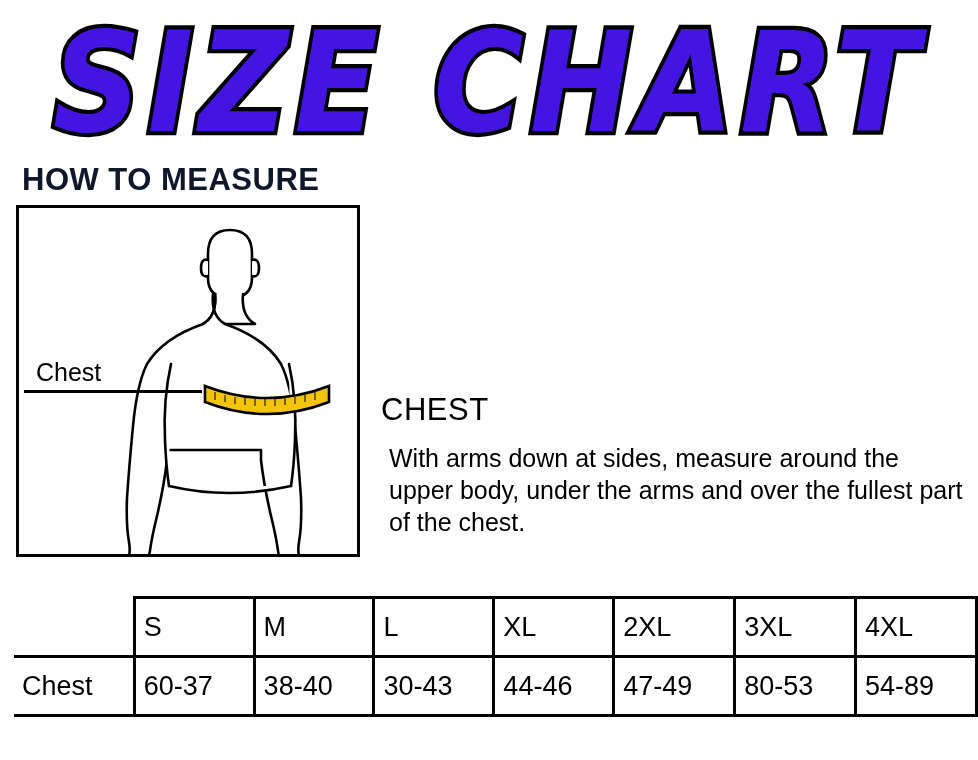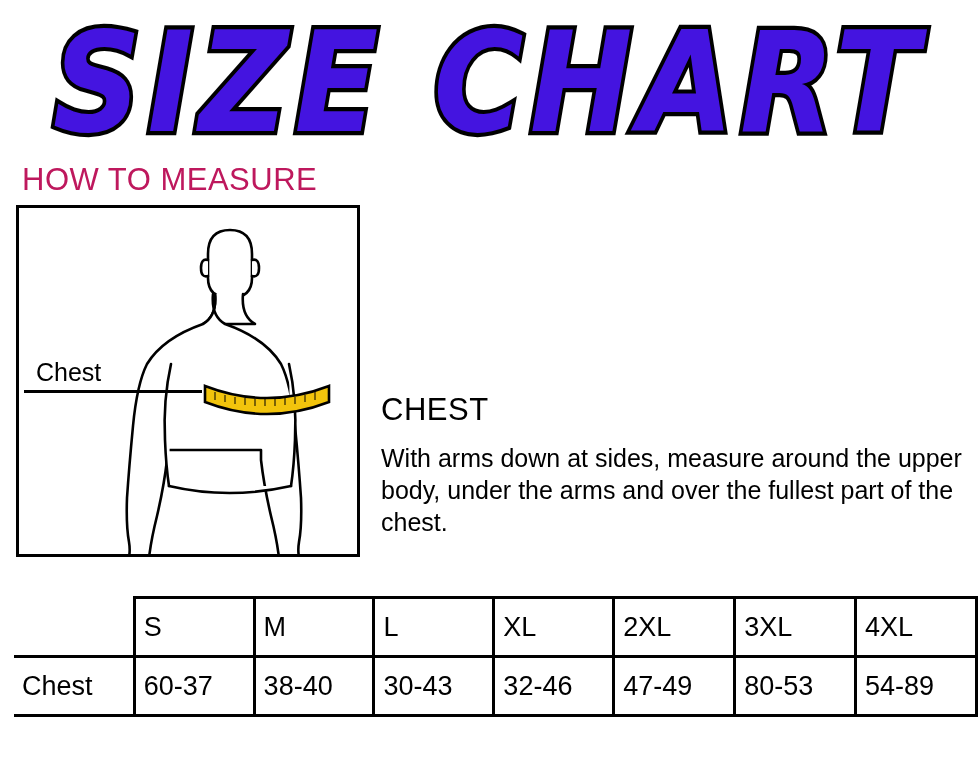--- a/index.html
+++ b/index.html
@@ -39,23 +39,23 @@
     transform: scaleY(1.18) scaleX(1.04);
     transform-origin: center top;
   }
 
   
   .how-to {
     position: absolute;
     left: 22px;
     top: 162px;
     font-size: 31px;
-    font-weight: normal;
+    font-weight: bold;
     letter-spacing: 0.5px;
-    color: #be185d;
+    color: #0f172a;
   }
 
   
   .figure-box {
     position: absolute;
     left: 16px;
     top: 205px;
     width: 344px;
     height: 352px;
     border: 3px solid #000;
@@ -97,21 +97,21 @@
   }
   .desc-title {
     font-size: 31px;
     letter-spacing: 0.5px;
     margin: 0 0 14px 0;
     color: #000;
   }
   .desc-body {
     font-size: 25px;
     line-height: 32px;
-    margin: 0;
+    margin: 8px;
     color: #000;
   }
 
   
   .size-table {
     position: absolute;
     left: 14px;
     top: 596px;
     border-collapse: collapse;
     table-layout: fixed;
@@ -224,19 +224,19 @@
       <td class="sizecol">XL</td>
       <td class="sizecol">2XL</td>
       <td class="sizecol">3XL</td>
       <td class="sizecol">4XL</td>
     </tr>
     <tr>
       <td class="rowhead">Chest</td>
       <td>60-37</td>
       <td>38-40</td>
       <td>30-43</td>
-      <td>32-46</td>
+      <td>44-46</td>
       <td>47-49</td>
       <td>80-53</td>
       <td>54-89</td>
     </tr>
   </tbody>
 </table>
 
 </body></html>

